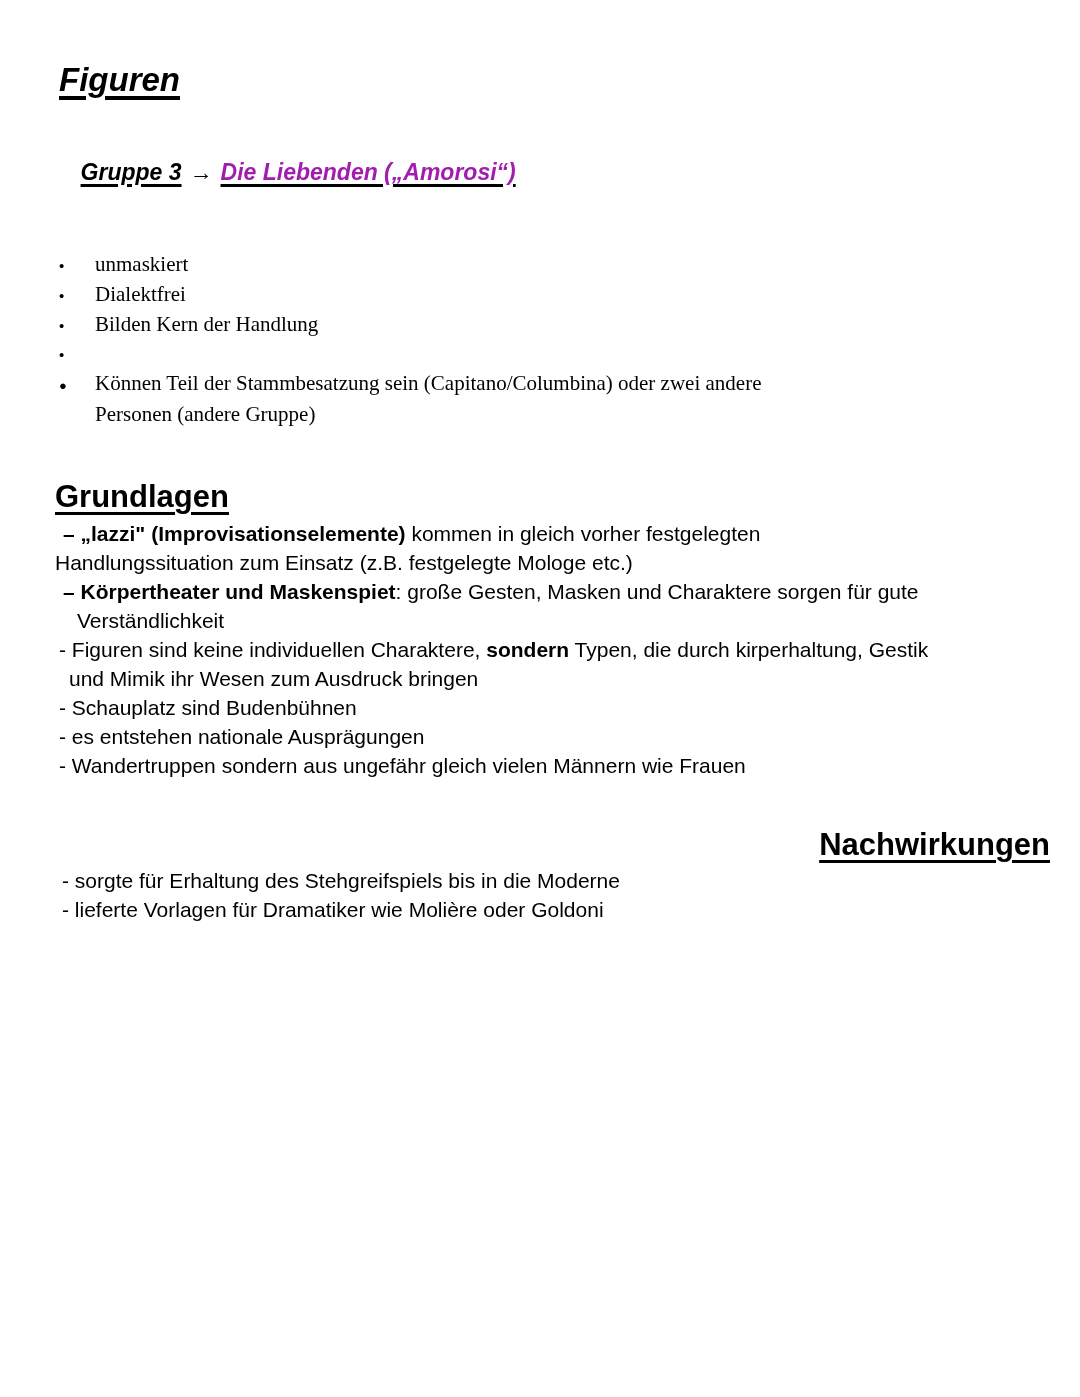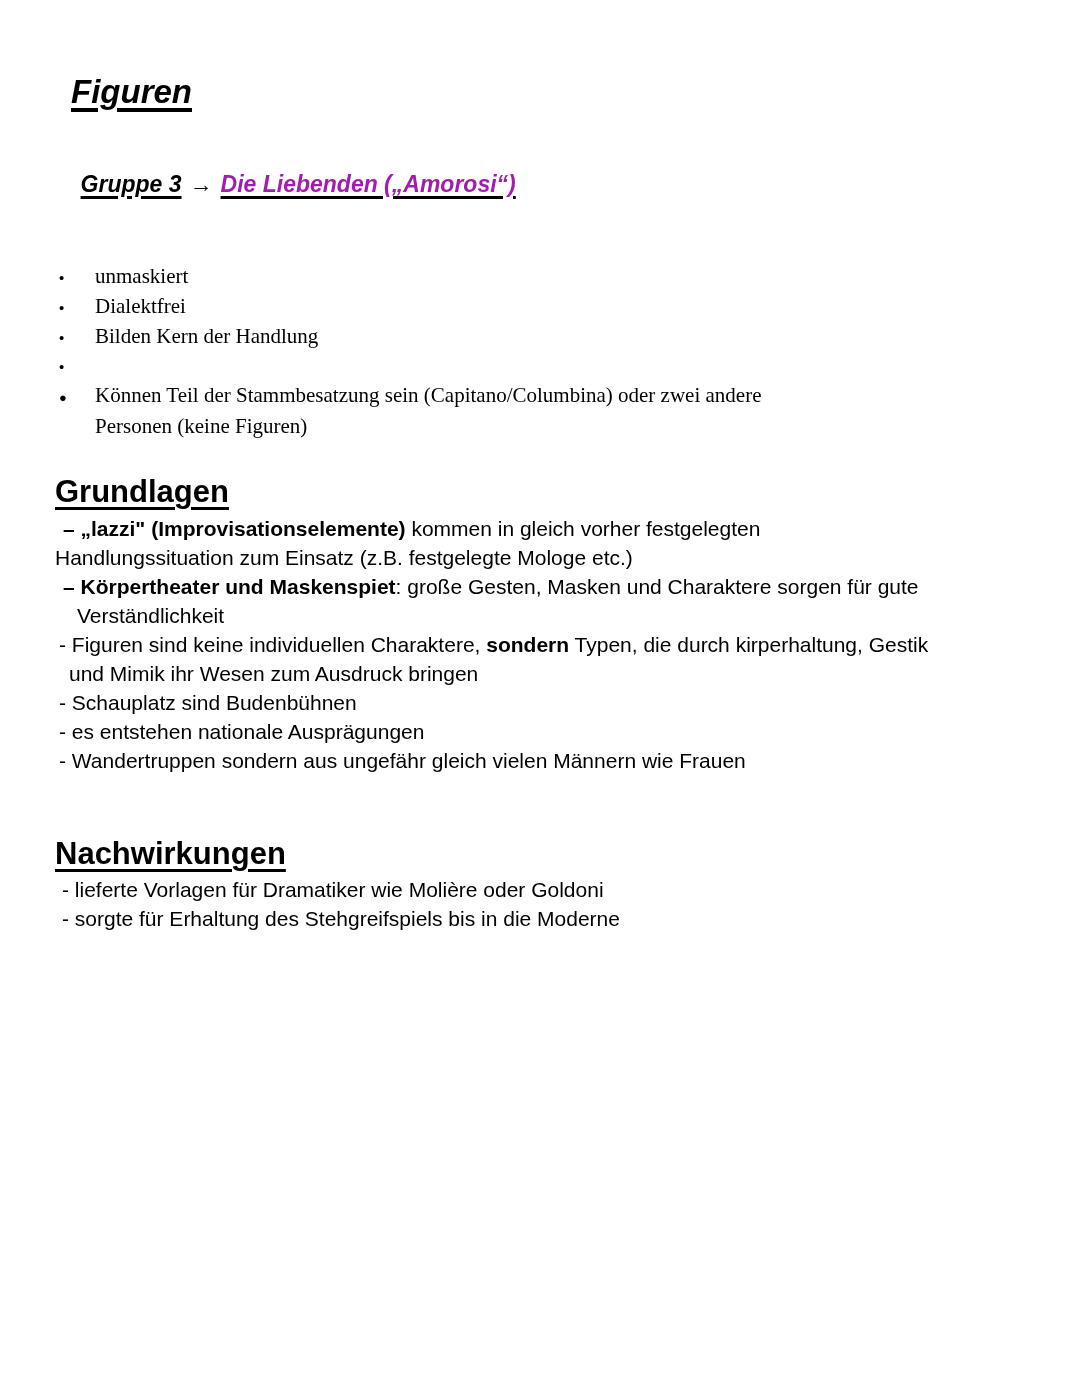--- a/index.html
+++ b/index.html
@@ -13,21 +13,21 @@
     height: 1397px;
     background: #ffffff;
     overflow: hidden;
     box-sizing: border-box;
     padding: 56px 30px 0 55px;
     font-family: "Liberation Sans", sans-serif;
     color: #000000;
   }
   
   .title {
-    margin: 16px;
+    margin: 4px;
     font-size: 33px;
     line-height: 40px;
     font-weight: bold;
     font-style: italic;
   }
   .title .u {
     text-decoration: underline;
     text-decoration-thickness: 3.5px;
     text-underline-offset: 5px;
   }
@@ -71,22 +71,22 @@
     margin: 0;
     font-size: 31px;
     line-height: 38px;
     font-weight: bold;
   }
   .section-heading .u {
     text-decoration: underline;
     text-decoration-thickness: 2.5px;
     text-underline-offset: 5px;
   }
-  .h-grundlagen    { margin-top: 32px; }
-  .h-nachwirkungen { margin-top: 60px; }
+  .h-grundlagen    { margin-top: 49px; }
+  .h-nachwirkungen { margin-top: 46px; text-align: right; }
   
   .lines {
     font-size: 21px;
     line-height: 29px;
   }
   .lines-g { margin-top: 3px; }
   .lines-n { margin-top: 2px; }
   .line { white-space: pre-wrap; }
   .line .b { font-weight: bold; }
   .ind4  { padding-left: 4px; }
@@ -123,21 +123,21 @@
     </div>
     <div class="b-row">
       <span class="marker m-small">•</span>
     </div>
     <div class="b-row">
       <span class="marker m-big">●</span>
       <span class="b-text">Können Teil der Stammbesatzung sein (Capitano/Columbina) oder zwei andere</span>
     </div>
     <div class="b-row">
       <span class="marker"></span>
-      <span class="b-text">Personen (keine Figuren)</span>
+      <span class="b-text">Personen (andere Gruppe)</span>
     </div>
   </div>
 
   <h2 class="section-heading h-grundlagen">
     <span class="u">Grundlagen</span>
   </h2>
 
   <div class="lines lines-g">
     <div class="line ind8"><span class="b">– „lazzi" (Improvisationselemente)</span><span> kommen in gleich vorher festgelegten</span></div>
     <div class="line"><span>Handlungssituation zum Einsatz (z.B. festgelegte Mologe etc.)</span></div>
@@ -148,17 +148,17 @@
     <div class="line ind4"><span>- Schauplatz sind Budenbühnen</span></div>
     <div class="line ind4"><span>- es entstehen nationale Ausprägungen</span></div>
     <div class="line ind4"><span>- Wandertruppen sondern aus ungefähr gleich vielen Männern wie Frauen</span></div>
   </div>
 
   <h2 class="section-heading h-nachwirkungen">
     <span class="u">Nachwirkungen</span>
   </h2>
 
   <div class="lines lines-n">
+    <div class="line ind7"><span>- sorgte für Erhaltung des Stehgreifspiels bis in die Moderne</span></div>
     <div class="line ind7"><span>- lieferte Vorlagen für Dramatiker wie Molière oder Goldoni</span></div>
-    <div class="line ind7"><span>- sorgte für Erhaltung des Stehgreifspiels bis in die Moderne</span></div>
   </div>
 
 </div>
 
 </body></html>

